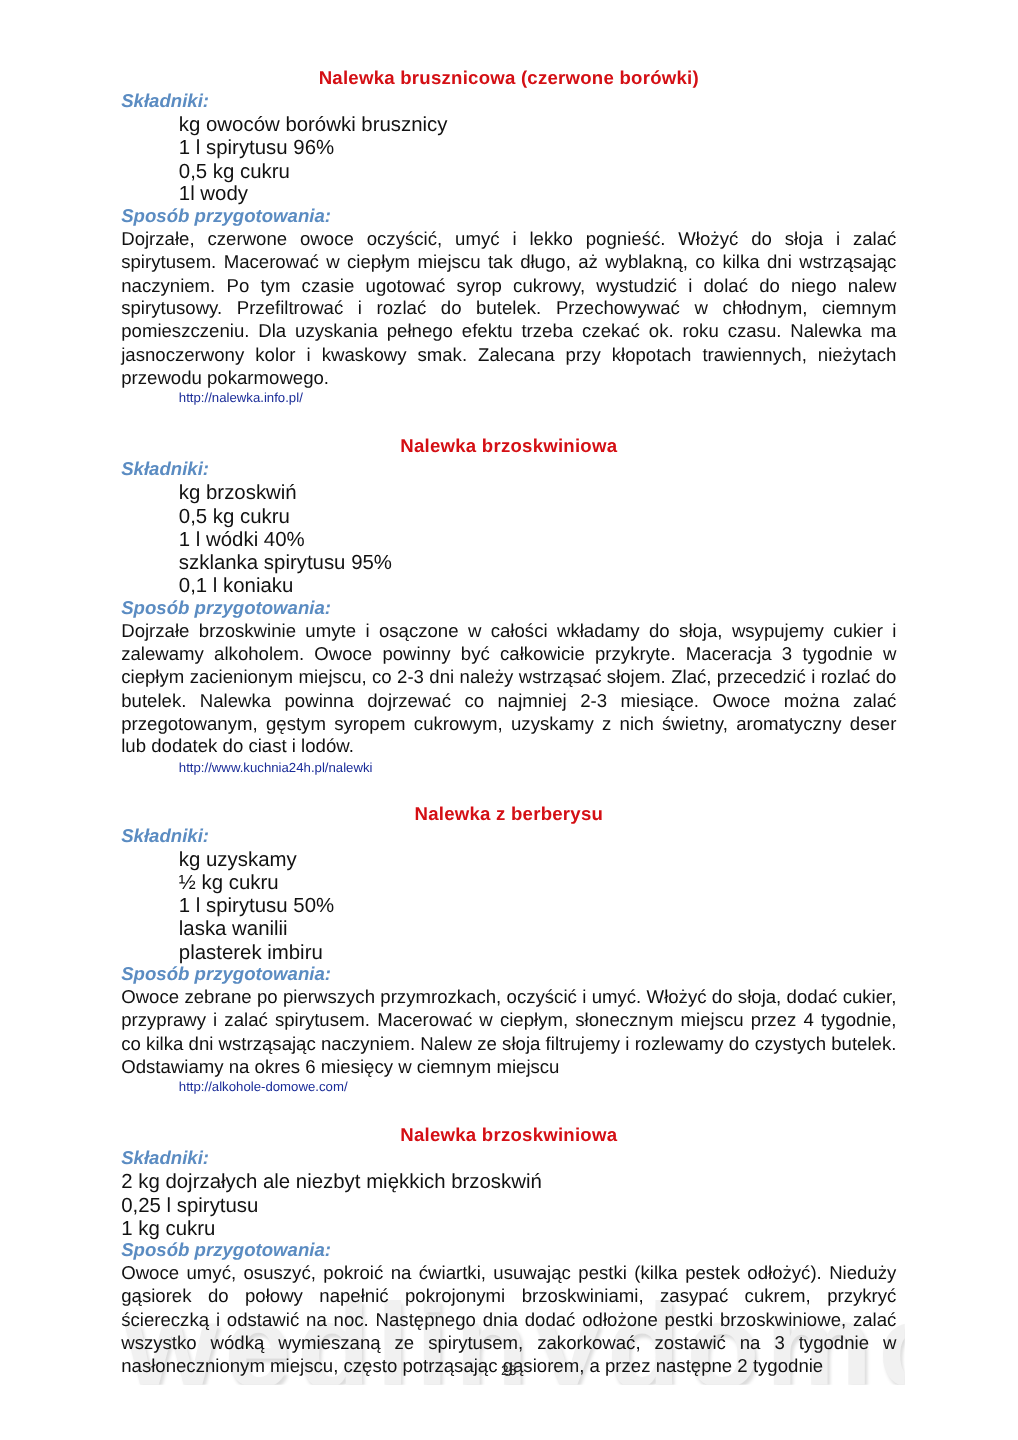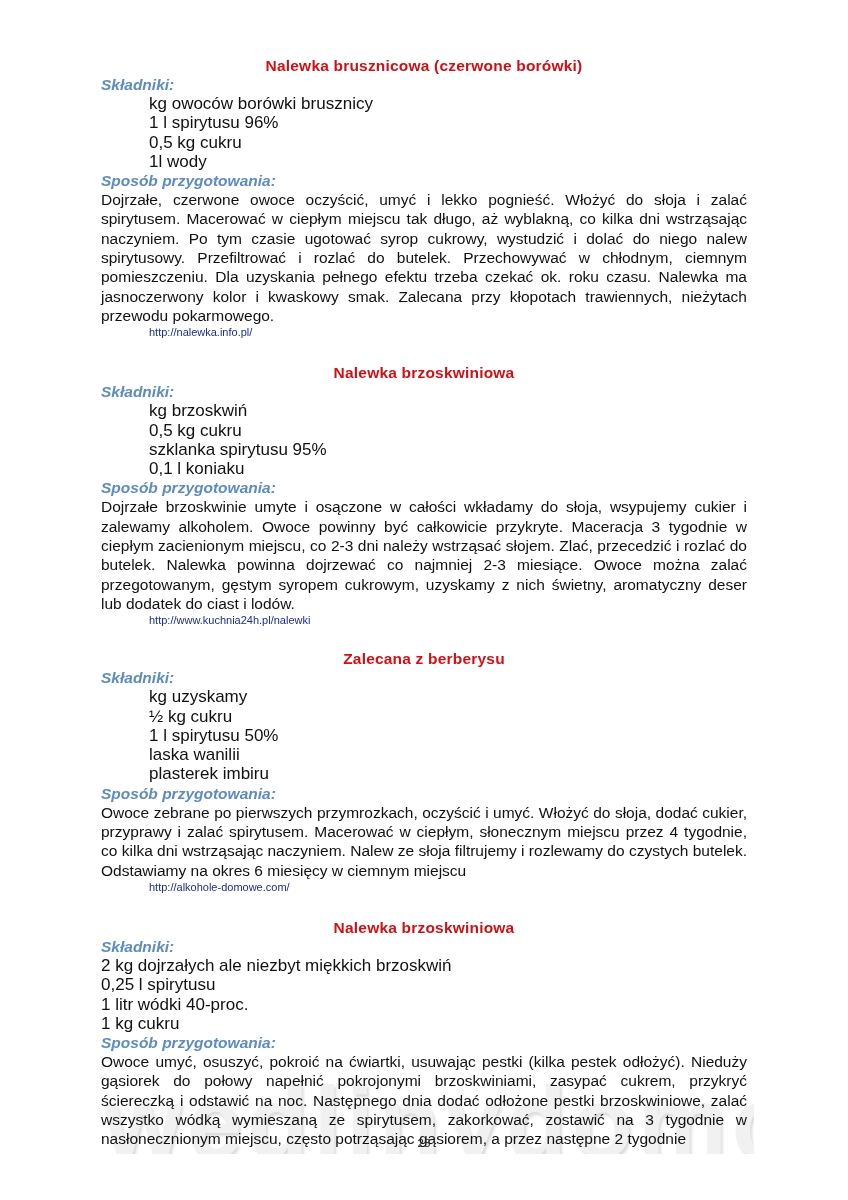--- a/index.html
+++ b/index.html
@@ -119,32 +119,33 @@
   </section>
 
   <div class="gap-1"></div>
 
   <section class="recipe">
     <h2 class="recipe-title">Nalewka brzoskwiniowa</h2>
     <div class="section-label">Składniki:</div>
     <ul class="ingredients indented">
       <li>kg brzoskwiń</li>
       <li>0,5 kg cukru</li>
+      <li>1 l wódki 40%</li>
       <li>szklanka spirytusu 95%</li>
       <li>0,1 l koniaku</li>
     </ul>
     <div class="section-label">Sposób przygotowania:</div>
     <p class="method">Dojrzałe brzoskwinie umyte i osączone w całości wkładamy do słoja, wsypujemy cukier i zalewamy alkoholem. Owoce powinny być całkowicie przykryte. Maceracja 3 tygodnie w ciepłym zacienionym miejscu, co 2-3 dni należy wstrząsać słojem. Zlać, przecedzić i rozlać do butelek. Nalewka powinna dojrzewać co najmniej 2-3 miesiące. Owoce można zalać przegotowanym, gęstym syropem cukrowym, uzyskamy z nich świetny, aromatyczny deser lub dodatek do ciast i lodów.</p>
     <a class="source-link" href="#">http://www.kuchnia24h.pl/nalewki</a>
   </section>
 
   <div class="gap-2"></div>
 
   <section class="recipe">
-    <h2 class="recipe-title">Zalecana z berberysu</h2>
+    <h2 class="recipe-title">Nalewka z berberysu</h2>
     <div class="section-label">Składniki:</div>
     <ul class="ingredients indented">
       <li>kg uzyskamy</li>
       <li>½ kg cukru</li>
       <li>1 l spirytusu 50%</li>
       <li>laska wanilii</li>
       <li>plasterek imbiru</li>
     </ul>
     <div class="section-label">Sposób przygotowania:</div>
     <p class="method">Owoce zebrane po pierwszych przymrozkach, oczyścić i umyć. Włożyć do słoja, dodać cukier, przyprawy i zalać spirytusem. Macerować w ciepłym, słonecznym  miejscu przez 4 tygodnie, co kilka dni wstrząsając naczyniem. Nalew ze słoja filtrujemy i rozlewamy do czystych butelek. Odstawiamy na okres 6 miesięcy w ciemnym miejscu</p>
@@ -152,21 +153,20 @@
   </section>
 
   <div class="gap-3"></div>
 
   <section class="recipe">
     <h2 class="recipe-title">Nalewka brzoskwiniowa</h2>
     <div class="section-label">Składniki:</div>
     <ul class="ingredients">
       <li>2 kg dojrzałych ale niezbyt miękkich brzoskwiń</li>
       <li>0,25 l spirytusu</li>
-      <li>1 litr wódki 40-proc.</li>
       <li>1 kg cukru</li>
     </ul>
     <div class="section-label">Sposób przygotowania:</div>
     <p class="method">Owoce umyć, osuszyć, pokroić na ćwiartki, usuwając pestki (kilka pestek odłożyć). Nieduży gąsiorek do połowy napełnić pokrojonymi brzoskwiniami, zasypać cukrem, przykryć ściereczką i odstawić na noc. Następnego dnia dodać odłożone pestki brzoskwiniowe, zalać wszystko wódką wymieszaną ze spirytusem, zakorkować, zostawić na 3 tygodnie w nasłonecznionym miejscu, często potrząsając gąsiorem, a przez następne 2 tygodnie</p>
   </section>
 </div>
 
 <div class="page-number">25</div>
 
 </body></html>

